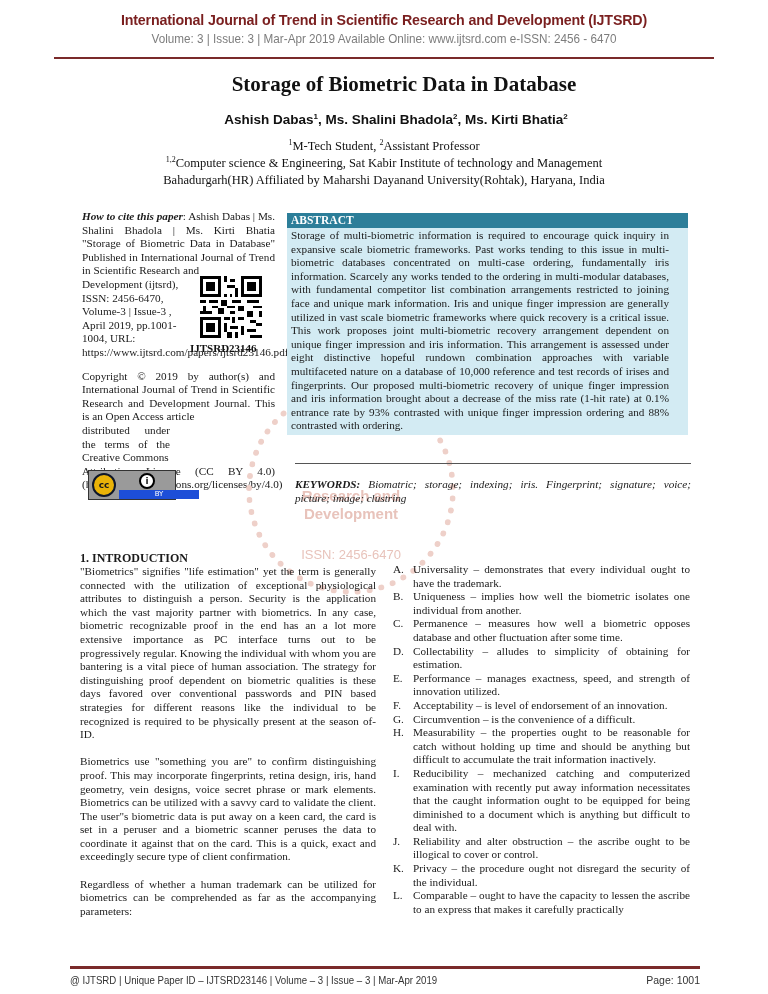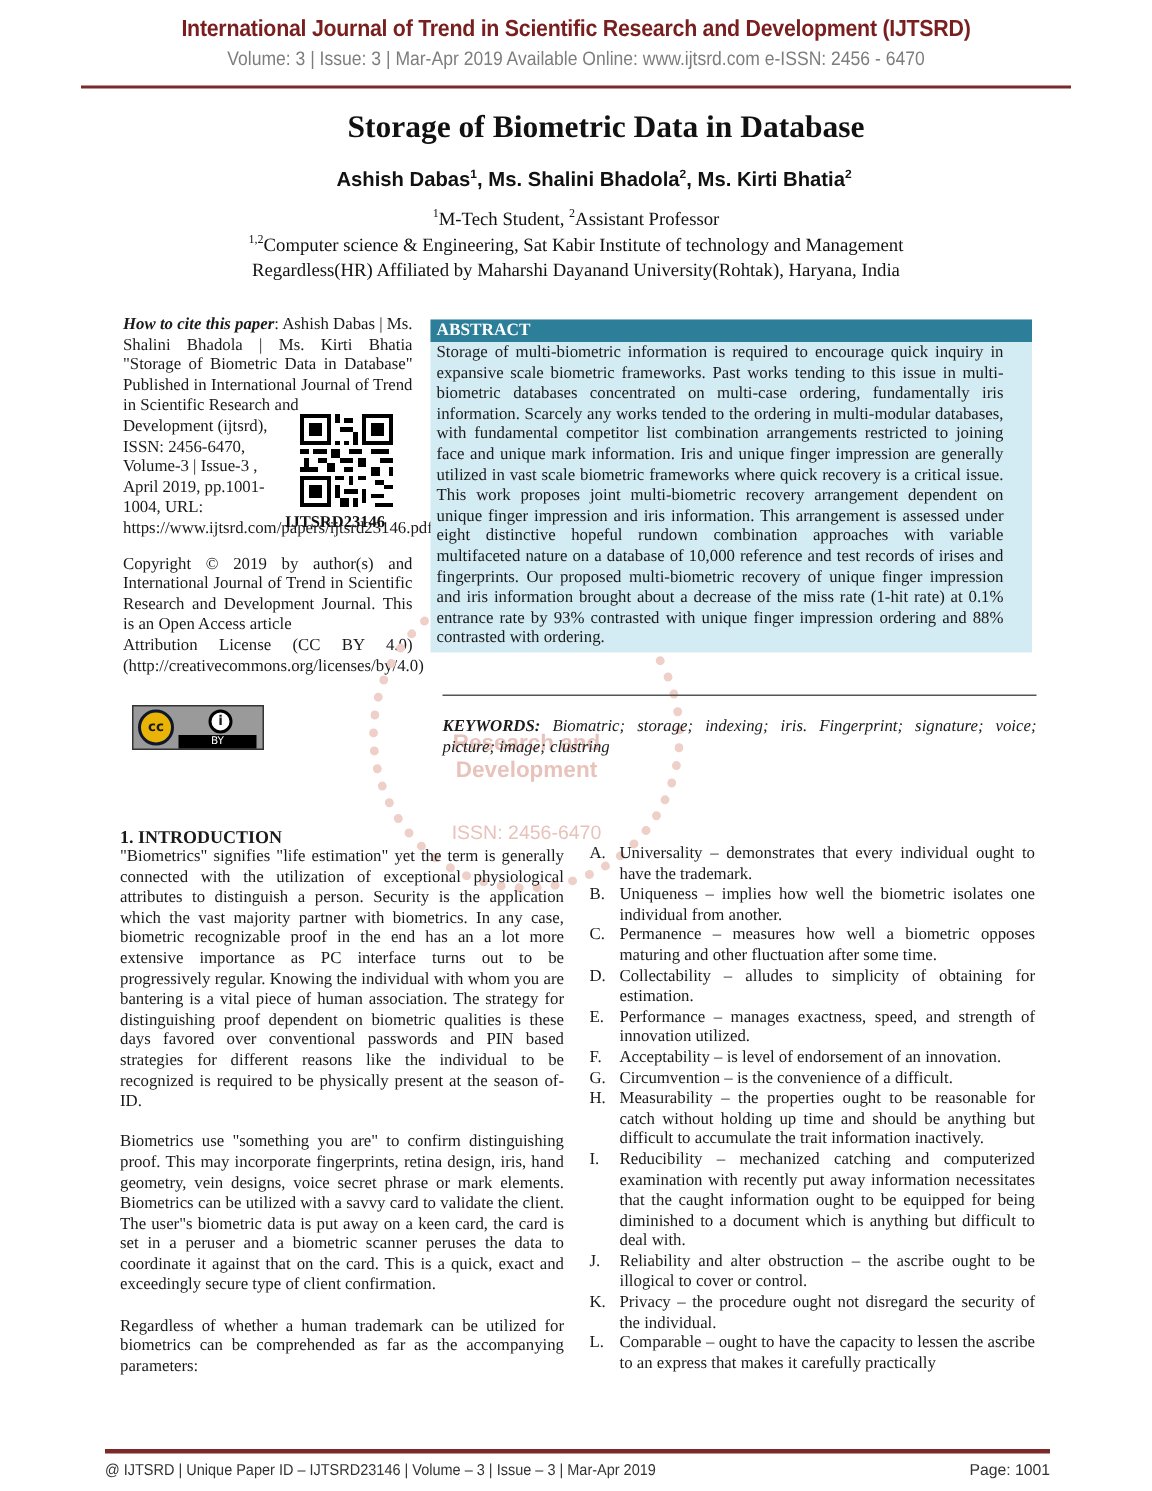--- a/index.html
+++ b/index.html
@@ -29,21 +29,21 @@
   .qr { position: absolute; left: 118px; top: 66px; width: 62px; height: 62px; }
   .qr-label { position: absolute; left: 108px; top: 132px; font-weight: bold; font-size: 11px; color: #111; }
   .cc-badge { position: absolute; left: 88px; top: 470px; width: 88px; height: 30px;
          background: #9a9a9a; border: 1px solid #333; box-sizing: border-box; }
   .cc-badge .cc-circle { position: absolute; left: 3px; top: 2px; width: 24px; height: 24px; border-radius: 50%;
          background: #eab308; border: 2px solid #0f172a; box-sizing: border-box; font-family: "DejaVu Sans", sans-serif;
          font-weight: bold; font-size: 9px; line-height: 20px; text-align: center; }
   .cc-badge .by-circle { position: absolute; left: 50px; top: 2px; width: 16px; height: 16px; border-radius: 50%;
          background: #fff; border: 2px solid #000; box-sizing: border-box; font-family: "DejaVu Sans", sans-serif;
          font-weight: bold; font-size: 9px; line-height: 12px; text-align: center; }
-  .cc-badge .by-bar { position: absolute; left: 30px; bottom: 0; width: 52px; height: 9px; background: #000000;
+  .cc-badge .by-bar { position: absolute; left: 30px; bottom: 0; width: 80px; height: 9px; background: #1d4ed8;
          color: #fff; font-family: "DejaVu Sans", sans-serif; font-size: 7px; line-height: 9px; text-align: center; }
 
   .abstract { position: absolute; top: 213px; left: 287px; width: 401px; background: #d3ebf3; }
   .abstract-head { background: #2c7e99; color: #fff; font-family: "Liberation Serif", serif;
          font-weight: bold; font-size: 11.5px; padding: 1px 4px; height: 13px; line-height: 13px; }
   .abstract-body { padding: 1px 19px 2px 4px; font-family: "Liberation Serif", serif; font-size: 11.2px;
          line-height: 13.6px; text-align: justify; color: #1a1a1a; }
   .abstract-rule { position: absolute; top: 463px; left: 295px; width: 396px; height: 1px; background: #555; }
   .keywords { position: absolute; top: 478px; left: 295px; width: 396px; font-family: "Liberation Serif", serif;
          font-style: italic; font-size: 11.2px; line-height: 13.6px; text-align: justify; }
@@ -88,21 +88,21 @@
   <span>Ashish Dabas</span><sup>1</sup>,
   <span>Ms. Shalini Bhadola</span><sup>2</sup>,
   <span>Ms. Kirti Bhatia</span><sup>2</sup>
 </div>
 <div class="affil" style="top:138px;">
   <sup>1</sup><span>M-Tech Student, </span><sup>2</sup><span>Assistant Professor</span>
 </div>
 <div class="affil" style="top:155px;">
   <sup>1,2</sup><span>Computer science &amp; Engineering, Sat Kabir Institute of technology and Management</span>
 </div>
-<div class="affil" style="top:172px;">Regardless(HR) Affiliated by Maharshi Dayanand University(Rohtak), Haryana, India</div>
+<div class="affil" style="top:172px;">Bahadurgarh(HR) Affiliated by Maharshi Dayanand University(Rohtak), Haryana, India</div>
 
 <div class="left-col">
   <div class="cite-wrap">
     <p><span class="cite-lead">How to cite this paper</span><span>: Ashish Dabas | Ms. Shalini Bhadola | Ms. Kirti Bhatia "Storage of Biometric Data in Database" Published in International Journal of Trend in Scientific Research and</span></p>
     <p class="cite-narrow">Development (ijtsrd), ISSN: 2456-6470, Volume-3 | Issue-3 , April 2019, pp.1001-1004, URL: https://www.ijtsrd.com/papers/ijtsrd23146.pdf</p>
     <svg class="qr" viewBox="0 0 21 21" shape-rendering="crispEdges">
       <rect width="21" height="21" fill="#fff"></rect>
       <g fill="#000">
         <rect x="0" y="0" width="7" height="7"></rect>
           <rect x="1" y="1" width="5" height="5" fill="#fff"></rect>
@@ -146,20 +146,21 @@
           <rect x="19" y="16" width="2" height="1"></rect>
         <rect x="9" y="19" width="2" height="2"></rect>
           <rect x="12" y="19" width="1" height="2"></rect>
           <rect x="17" y="20" width="4" height="1"></rect>
       </g>
     </svg>
     <div class="qr-label">IJTSRD23146</div>
   </div>
   <div style="height:10px;"></div>
   <p>Copyright © 2019 by author(s) and International Journal of Trend in Scientific Research and Development Journal. This is an Open Access article</p>
+  <p style="width:88px;text-align:justify;">distributed under the terms of the Creative Commons</p>
   <p>Attribution License (CC BY 4.0) (http://creativecommons.org/licenses/by/4.0)</p>
 </div>
 <div class="cc-badge">
   <div class="cc-circle">cc</div>
   <div class="by-circle">i</div>
   <div class="by-bar">BY</div>
 </div>
 
 <div class="watermark">
   <div class="ring"></div>
@@ -188,21 +189,21 @@
   <li>
       <span class="letter">A.</span>
       <span class="ptext">Universality – demonstrates that every individual ought to have the trademark.</span>
     </li>
   <li>
       <span class="letter">B.</span>
       <span class="ptext">Uniqueness – implies how well the biometric isolates one individual from another.</span>
     </li>
   <li>
       <span class="letter">C.</span>
-      <span class="ptext">Permanence – measures how well a biometric opposes maturing and other fluctuation after some time.</span>
+      <span class="ptext">Permanence – measures how well a biometric opposes database and other fluctuation after some time.</span>
     </li>
   <li>
       <span class="letter">D.</span>
       <span class="ptext">Collectability – alludes to simplicity of obtaining for estimation.</span>
     </li>
   <li>
       <span class="letter">E.</span>
       <span class="ptext">Performance – manages exactness, speed, and strength of innovation utilized.</span>
     </li>
   <li>

